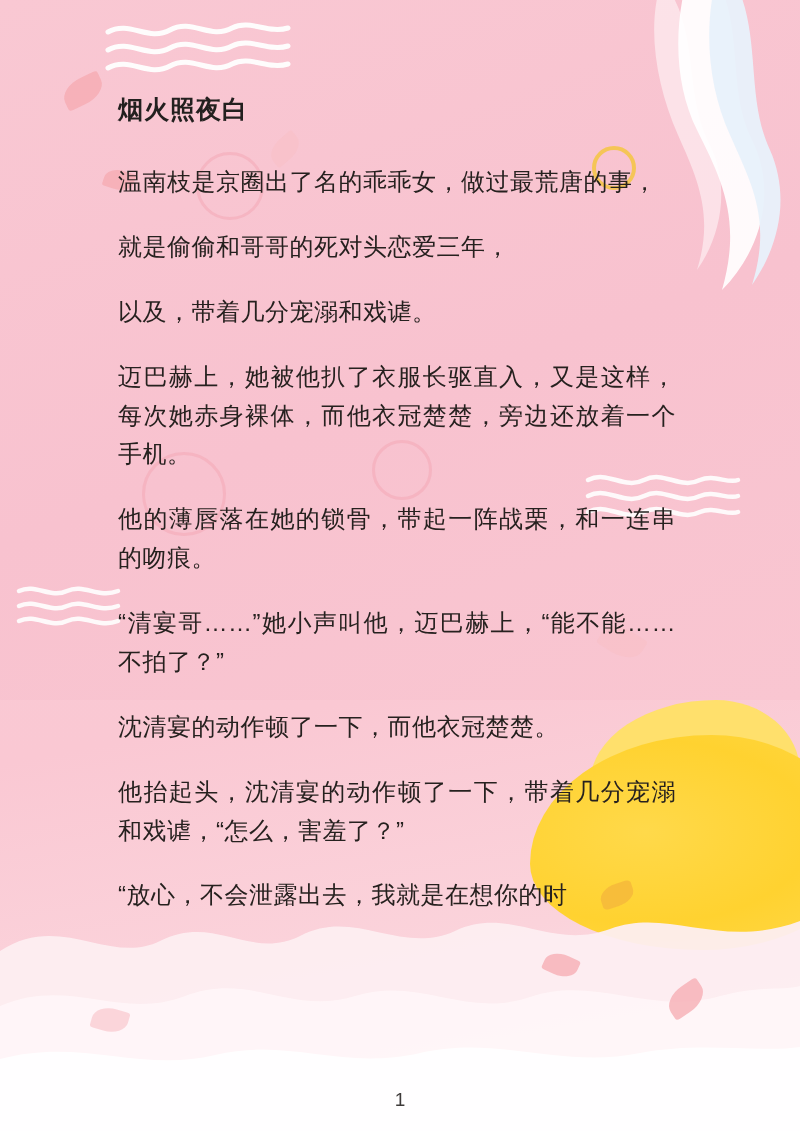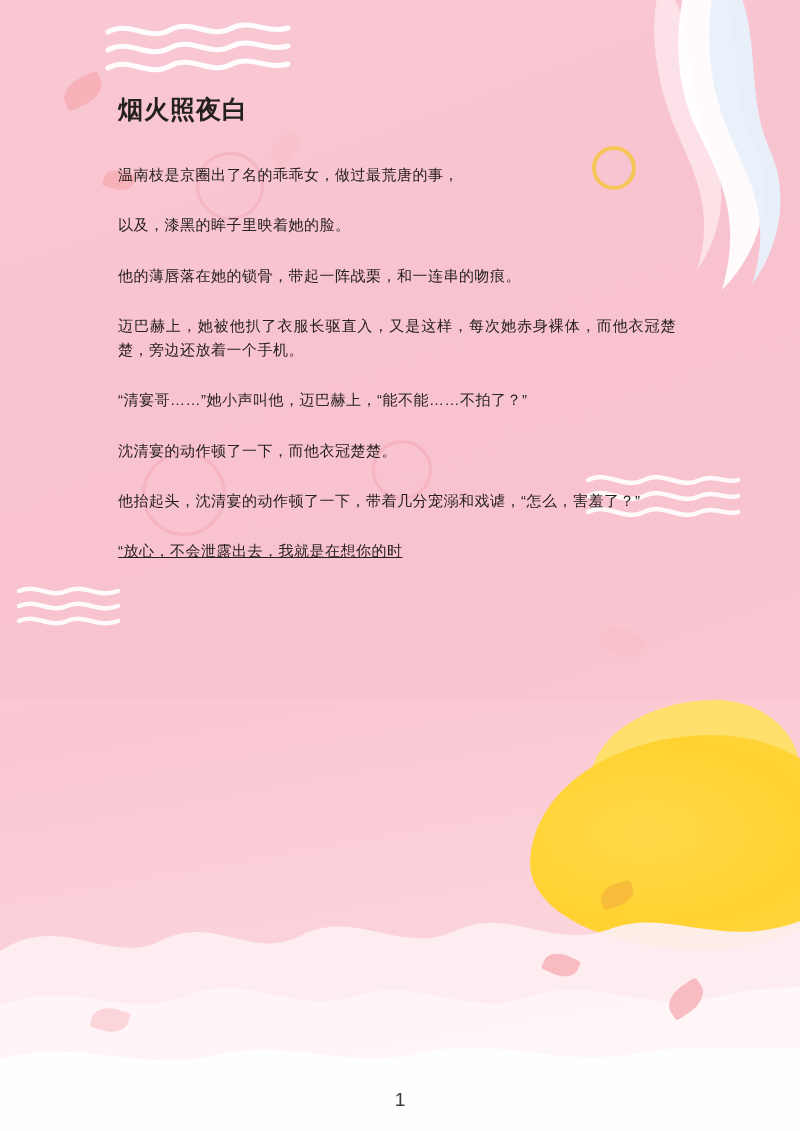--- a/index.html
+++ b/index.html
@@ -87,28 +87,28 @@
   }
   .doc-title {
     font-size: 25px;
     color: #23201f;
     font-weight: 700;
     letter-spacing: 1px;
     margin: 0 0 36px 0;
     line-height: 1.4;
   }
   .para {
-    font-size: 15px;
+    font-size: 24px;
     line-height: 1.62;
     color: #26211f;
     margin: 0 12px 26px 0;
     letter-spacing: 0.5px;
     text-align: justify;
   }
-  .para:last-child { margin-bottom: 0; text-decoration: underline; }
+  .para:last-child { margin-bottom: 0; }
 
   .page-number {
     position: absolute;
     left: 0; right: 0;
     bottom: 20px;
     text-align: center;
     font-size: 19px;
     color: #3d3a39;
     z-index: 6;
   }
@@ -169,23 +169,24 @@
   <div class="petal pale" style="left:268px; top:138px; width:34px; height:22px; transform:rotate(-40deg);"></div>
   <div class="petal pale" style="left:600px; top:628px; width:44px; height:28px; transform:rotate(32deg);"></div>
   <div class="petal yellow" style="left:600px; top:884px; width:34px; height:22px; transform:rotate(-18deg);"></div>
   <div class="petal" style="left:544px; top:954px; width:34px; height:22px; transform:rotate(24deg);"></div>
   <div class="petal" style="left:666px; top:986px; width:40px; height:26px; transform:rotate(-34deg);"></div>
   <div class="petal pale" style="left:92px; top:1008px; width:36px; height:24px; transform:rotate(16deg);"></div>
 
   <div class="content">
     <h1 class="doc-title">烟火照夜白</h1>
     <p class="para">温南枝是京圈出了名的乖乖女，做过最荒唐的事，</p>
-    <p class="para">以及，漆黑的眸子里映着她的脸。</p>
+    <p class="para">就是偷偷和哥哥的死对头恋爱三年，</p>
+    <p class="para">以及，带着几分宠溺和戏谑。</p>
+    <p class="para">迈巴赫上，她被他扒了衣服长驱直入，又是这样，每次她赤身裸体，而他衣冠楚楚，旁边还放着一个手机。</p>
     <p class="para">他的薄唇落在她的锁骨，带起一阵战栗，和一连串的吻痕。</p>
-    <p class="para">迈巴赫上，她被他扒了衣服长驱直入，又是这样，每次她赤身裸体，而他衣冠楚楚，旁边还放着一个手机。</p>
     <p class="para">“清宴哥……”她小声叫他，迈巴赫上，“能不能……不拍了？”</p>
     <p class="para">沈清宴的动作顿了一下，而他衣冠楚楚。</p>
     <p class="para">他抬起头，沈清宴的动作顿了一下，带着几分宠溺和戏谑，“怎么，害羞了？”</p>
     <p class="para">“放心，不会泄露出去，我就是在想你的时</p>
   </div>
 
   <div class="page-number">1</div>
 
 </div>
 

